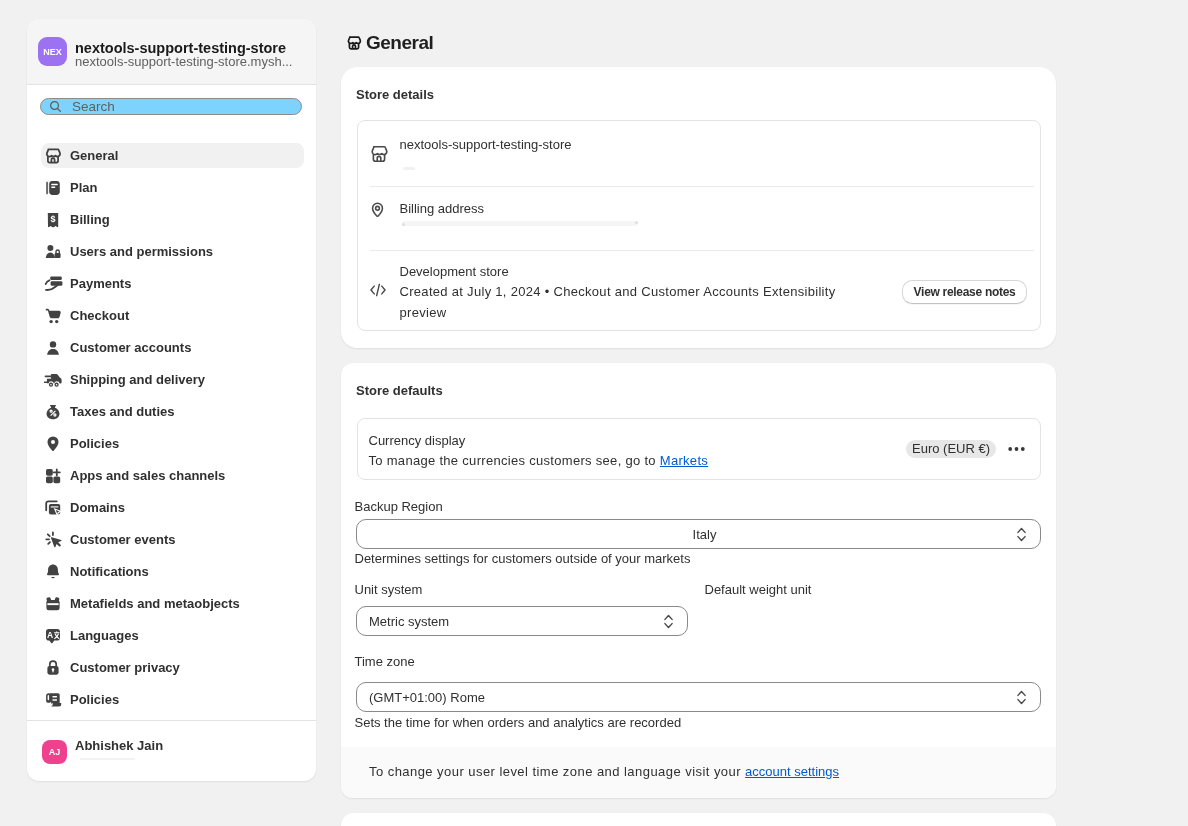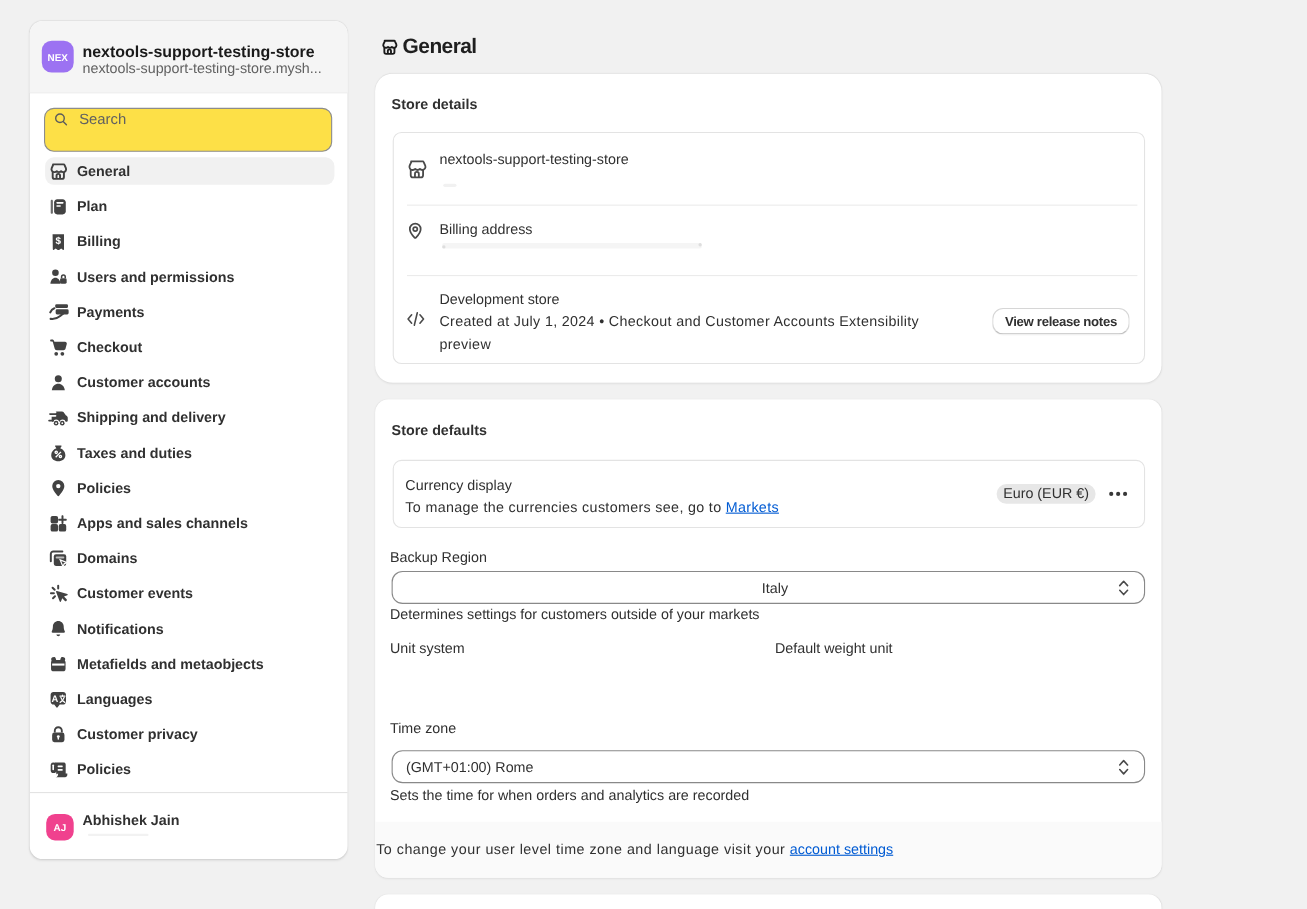--- a/index.html
+++ b/index.html
@@ -7,21 +7,21 @@
 body { background:#f1f1f1; font-family:"Liberation Sans", sans-serif; color:#303030; }
 .card { position:absolute; background:#fff; border-radius:12px; box-shadow:0 1px 2px rgba(0,0,0,.07), 0 0 1px rgba(0,0,0,.06); }
 .gray { color:#616161; }
 .link { color:#005bd3; text-decoration:underline; }
 
 #sidebar { left:27px; top:19px; width:289px; height:762px; }
 #sbhead { position:absolute; left:0; top:0; width:289px; height:66px; background:#f5f5f5; border-bottom:1px solid #e3e3e3; border-radius:12px 12px 0 0; }
 #nexav { position:absolute; left:11px; top:18px; width:29px; height:29px; background:#9c72f2; border-radius:9px; color:#fff; font-size:9px; font-weight:bold; display:flex; align-items:center; justify-content:center; }
 #sbname { position:absolute; left:48px; top:20px; width:230px; font-size:14.5px; font-weight:bold; line-height:18px; white-space:nowrap; color:#1a1a1a; }
 #sbsub { position:absolute; left:48px; top:34.5px; width:235px; font-size:13px; line-height:16px; color:#616161; white-space:nowrap; }
-#search { position:absolute; left:13px; top:79px; width:262px; height:40px; background:#fde047; border:1px solid #8c8c8c; border-radius:9px; display:flex; align-items:flex-start; padding-top:2px; }
+#search { position:absolute; left:13px; top:79px; width:262px; height:17px; background:#7dd3fc; border:1px solid #8c8c8c; border-radius:9px; display:flex; align-items:flex-end; padding-top:2px; }
 #search svg { margin-left:7px; }
 #search span { margin-left:9px; font-size:13.5px; color:#616161; }
 .nav { position:absolute; left:14px; top:124px; width:263px; }
 .ni { position:absolute; left:0; width:263px; height:25px; display:flex; align-items:center; border-radius:8px; }
 .ni.sel { background:#f1f1f1; }
 .ni svg { margin-left:2px; flex:none; }
 .ni span { margin-left:7px; font-size:13px; font-weight:bold; color:#303030; white-space:nowrap; }
 #sbdiv { position:absolute; left:0; top:701px; width:289px; height:1px; background:#e3e3e3; }
 #ajav { position:absolute; left:15px; top:721px; width:25px; height:24px; background:#f0418e; border-radius:8px; color:#fff; font-size:9px; font-weight:bold; display:flex; align-items:center; justify-content:center; }
 #ajname { position:absolute; left:48px; top:719px; font-size:13px; font-weight:bold; line-height:16px; color:#303030; }
@@ -339,29 +339,38 @@
     <svg width="17" height="17" viewBox="0 0 20 20">
         <g fill="none" stroke="#4a4a4a" stroke-width="1.7" stroke-linecap="round" stroke-linejoin="round">
           <path d="M5.8 7.5 10 2.9l4.2 4.6"></path>
           <path d="M5.8 12.5 10 17.1l4.2-4.6"></path>
         </g>
       </svg>
   </div>
   <div class="label gray" style="left:13.5px; top:188.5px;">Determines settings for customers outside of your markets</div>
   <div class="label" style="left:13.5px; top:219.3px;">Unit system</div>
   <div class="label" style="left:363.5px; top:219.3px;">Default weight unit</div>
+  <div class="select" style="left:15px; top:243.5px; width:332px;">
+      <span>Metric system</span>
+    <svg width="17" height="17" viewBox="0 0 20 20">
+        <g fill="none" stroke="#4a4a4a" stroke-width="1.7" stroke-linecap="round" stroke-linejoin="round">
+          <path d="M5.8 7.5 10 2.9l4.2 4.6"></path>
+          <path d="M5.8 12.5 10 17.1l4.2-4.6"></path>
+        </g>
+      </svg>
+  </div>
   <div class="label" style="left:13.5px; top:291.1px;">Time zone</div>
   <div class="select" style="left:15px; top:319.5px; width:685px;">
       <span>(GMT+01:00) Rome</span>
     <svg width="17" height="17" viewBox="0 0 20 20">
         <g fill="none" stroke="#4a4a4a" stroke-width="1.7" stroke-linecap="round" stroke-linejoin="round">
           <path d="M5.8 7.5 10 2.9l4.2 4.6"></path>
           <path d="M5.8 12.5 10 17.1l4.2-4.6"></path>
         </g>
       </svg>
   </div>
   <div class="label gray" style="left:13.5px; top:352.7px;">Sets the time for when orders and analytics are recorded</div>
   <div id="foot2">
-    <div class="label" style="left:1px; top:17px; letter-spacing:.45px;">To change your user level time zone and language visit your <span class="link" style="letter-spacing:0;">account settings</span></div>
+    <div class="label" style="left:28px; top:17px; letter-spacing:.45px;">To change your user level time zone and language visit your <span class="link" style="letter-spacing:0;">account settings</span></div>
   </div>
 </div>
 
 <div class="card" id="card3"></div>
 
 </body></html>

